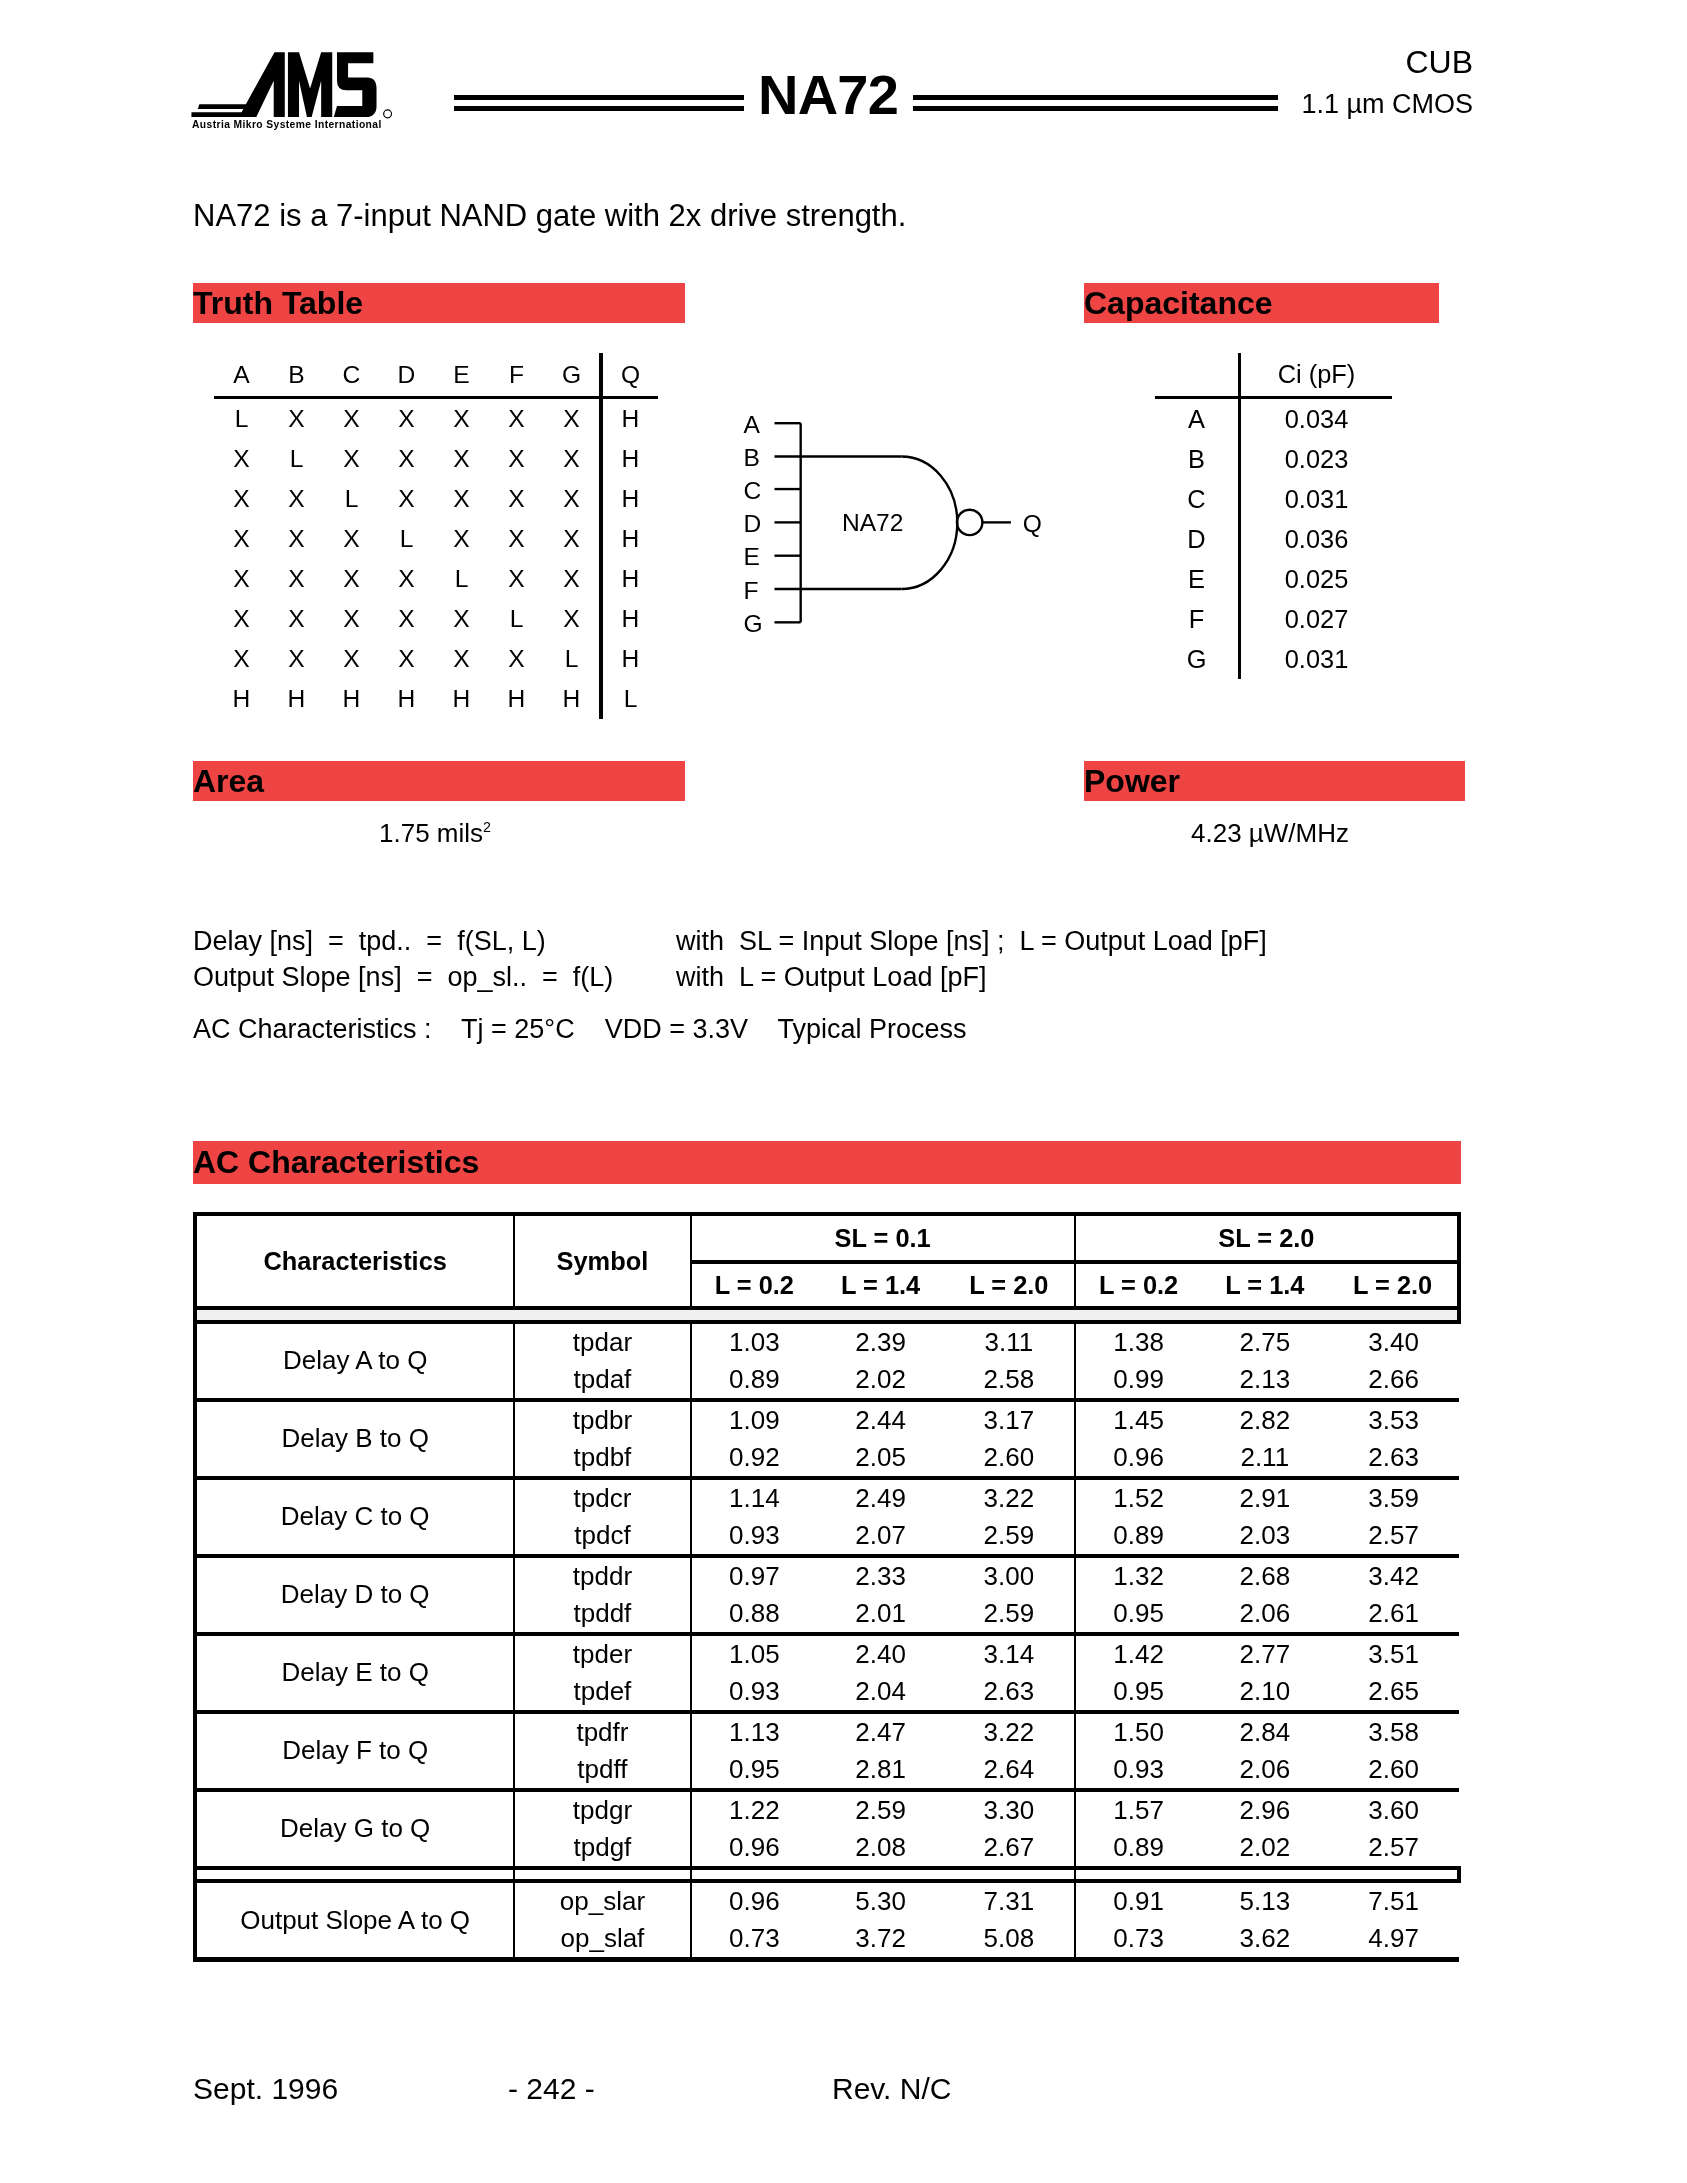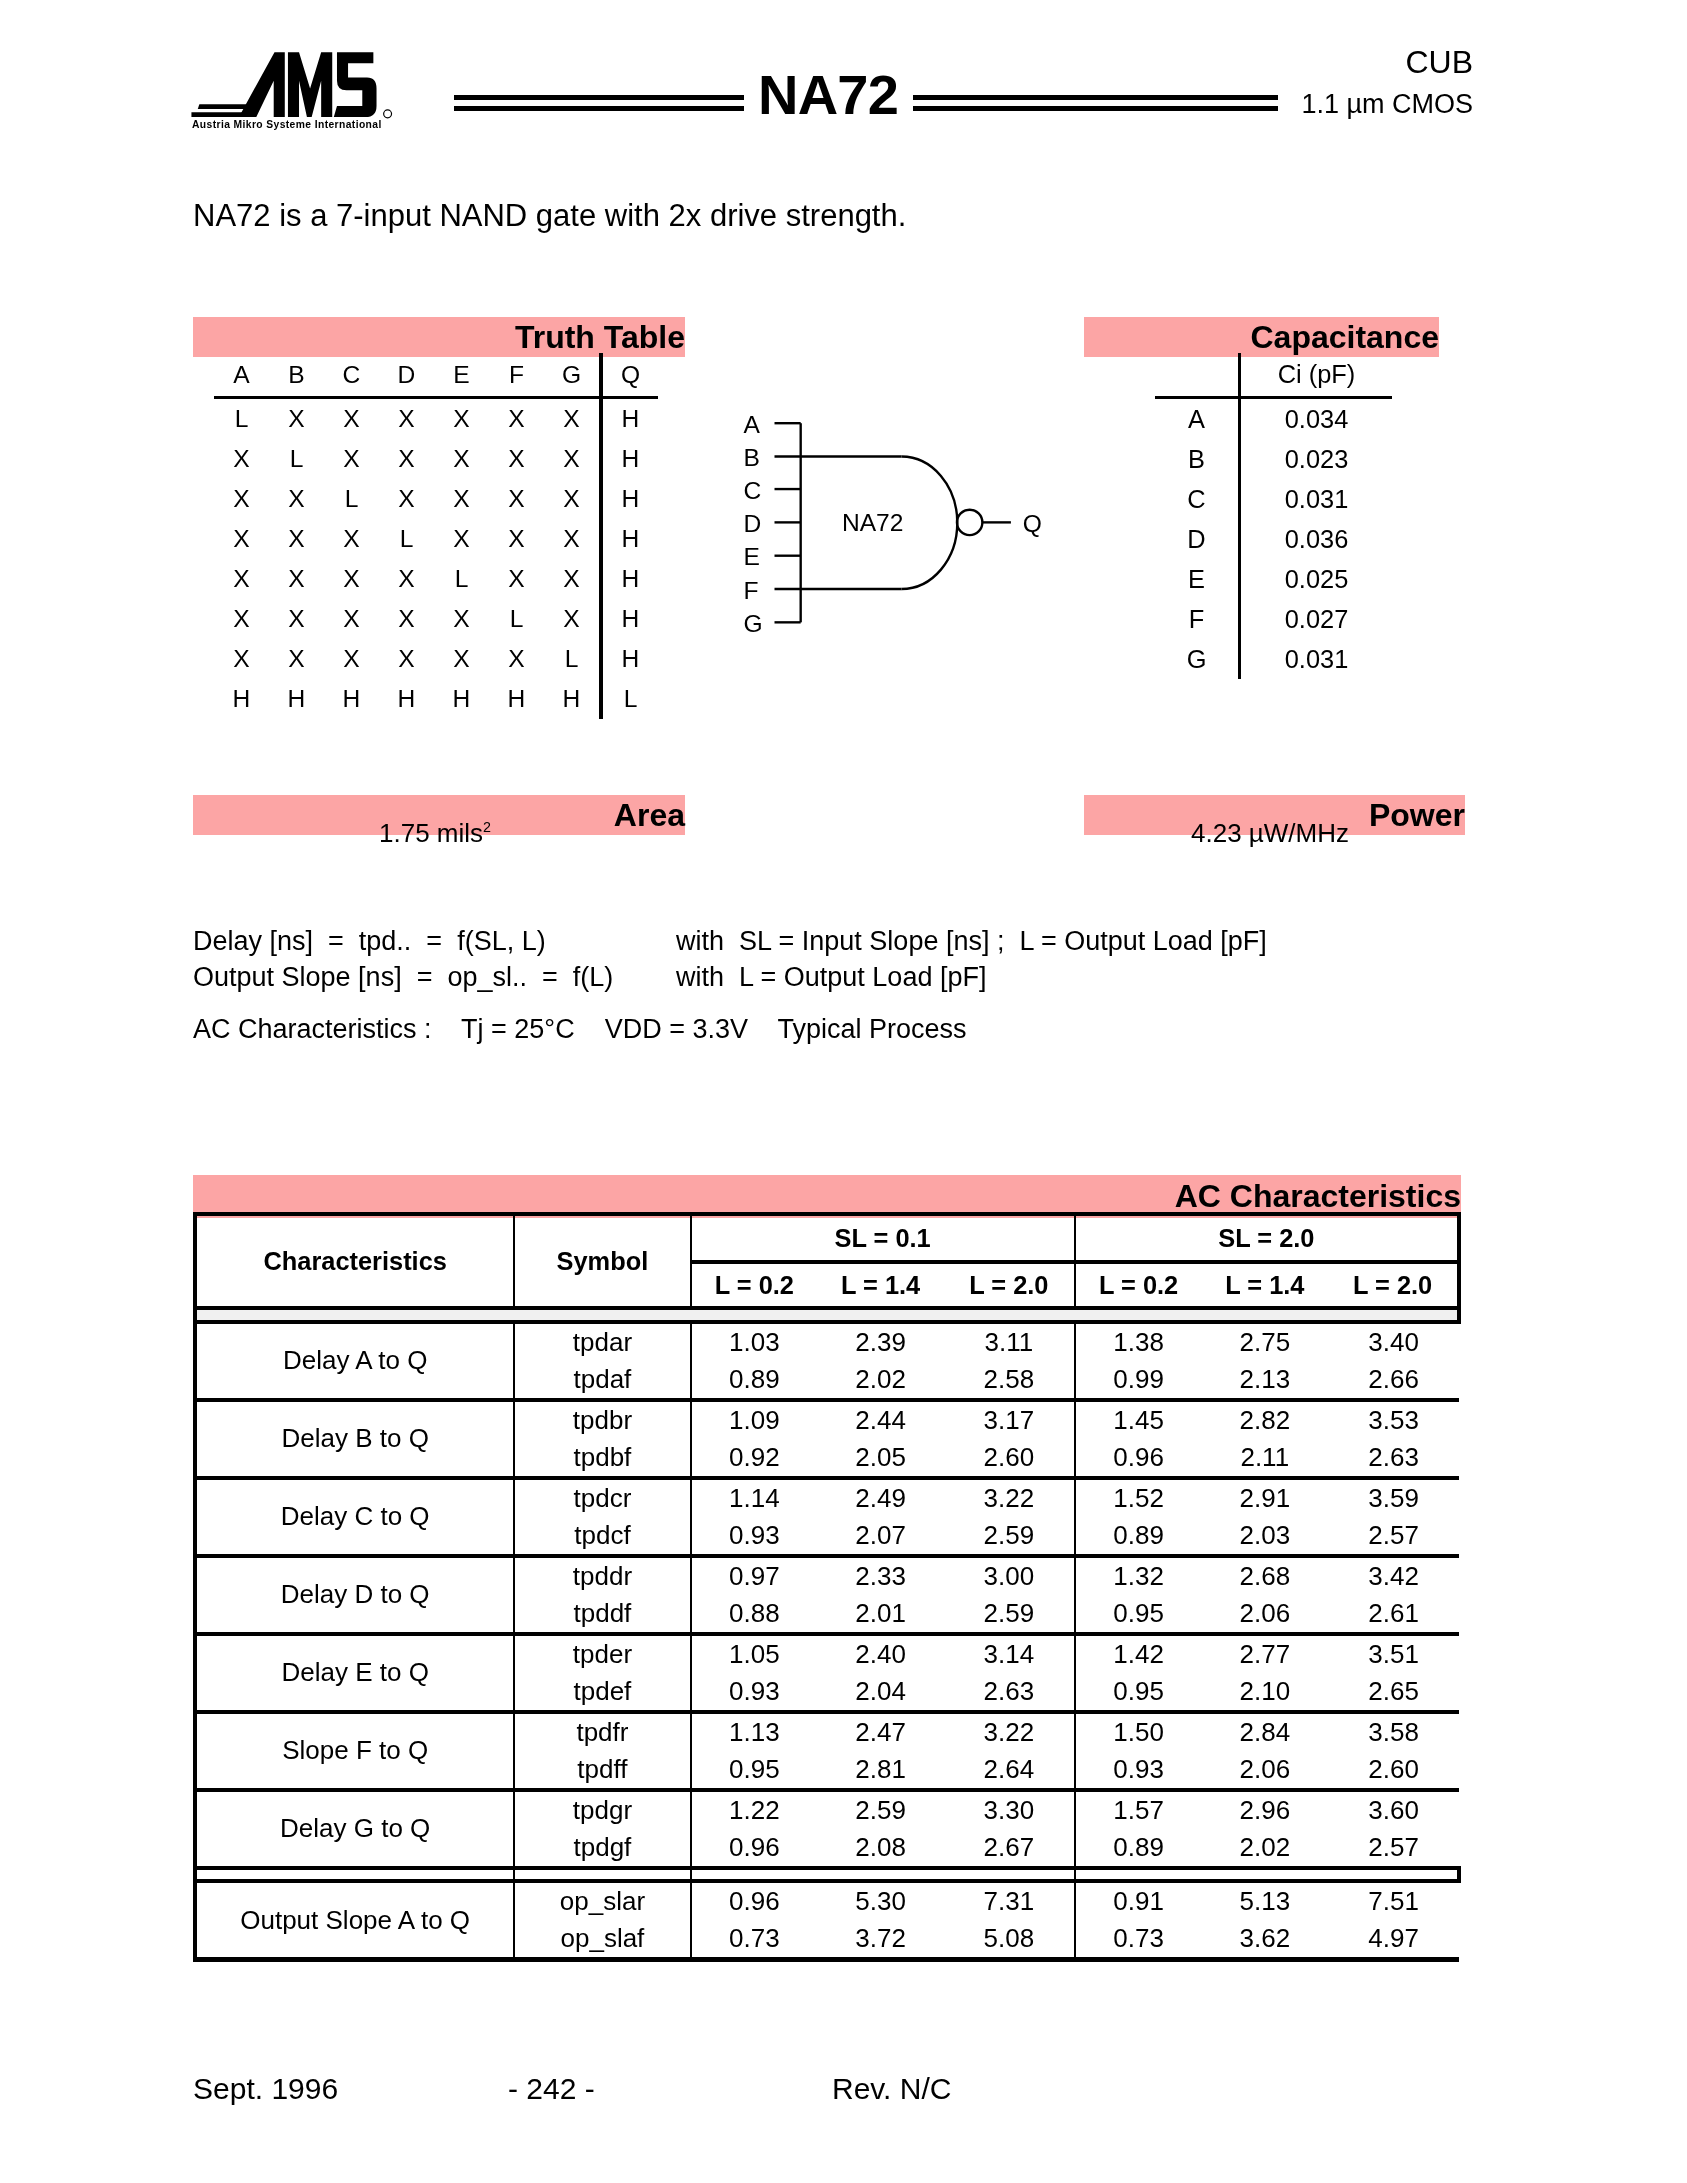--- a/index.html
+++ b/index.html
@@ -11,21 +11,21 @@
   .logo { left: 191px; top: 49px; width: 254px; height: 87px; }
   .logo-sub { left: 192px; top: 119px; font-size: 10.3px; font-weight: bold; letter-spacing: 0.4px; }
   .rule { height: 4.8px; background: #000; }
   .doc-title { left: 758px; top: 62px; font-size: 56px; font-weight: bold; letter-spacing: -0.8px; }
   .cub { right: 214px; top: 44px; font-size: 32px; }
   .process { right: 214px; top: 89px; font-size: 27px; }
 
   .intro { left: 193px; top: 198px; font-size: 31px; }
 
   
-  .band { background: #fca5a5; text-align: right; font-weight: bold; font-size: 32px; line-height: 40px; height: 40px; margin-top: 34px; }
+  .band { background: #ef4444; text-align: left; font-weight: bold; font-size: 32px; line-height: 40px; height: 40px; }
 
   
   .tt { left: 214px; top: 353px; border-collapse: collapse; font-size: 24.6px; }
   .tt td, .tt th { width: 55px; height: 40px; text-align: center; font-weight: normal; padding: 0; }
   .tt th { height: 43px; }
   .tt tr.head th { border-bottom: 3.2px solid #000; }
   .tt .sep { border-left: 4px solid #000; }
 
   
   .diagram { left: 715px; top: 381px; width: 357px; height: 278px; }
@@ -443,21 +443,21 @@
     <td class="c">
           <div>2.77</div>
           <div>2.10</div>
         </td>
     <td class="c rightmost">
           <div>3.51</div>
           <div>2.65</div>
         </td>
   </tr>
   <tr class="lines grp" style="height:76px;">
-    <td class="leftmost">Slope F to Q</td>
+    <td class="leftmost">Delay F to Q</td>
     <td>
           <div>tpdfr</div>
           <div>tpdff</div>
         </td>
     <td class="c first-c">
           <div>1.13</div>
           <div>0.95</div>
         </td>
     <td class="c">
           <div>2.47</div>

